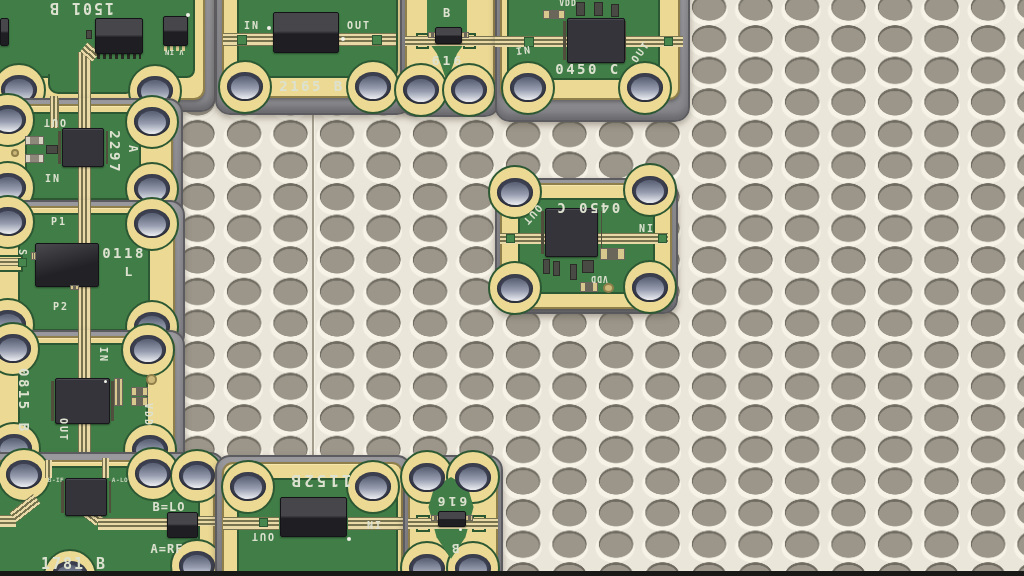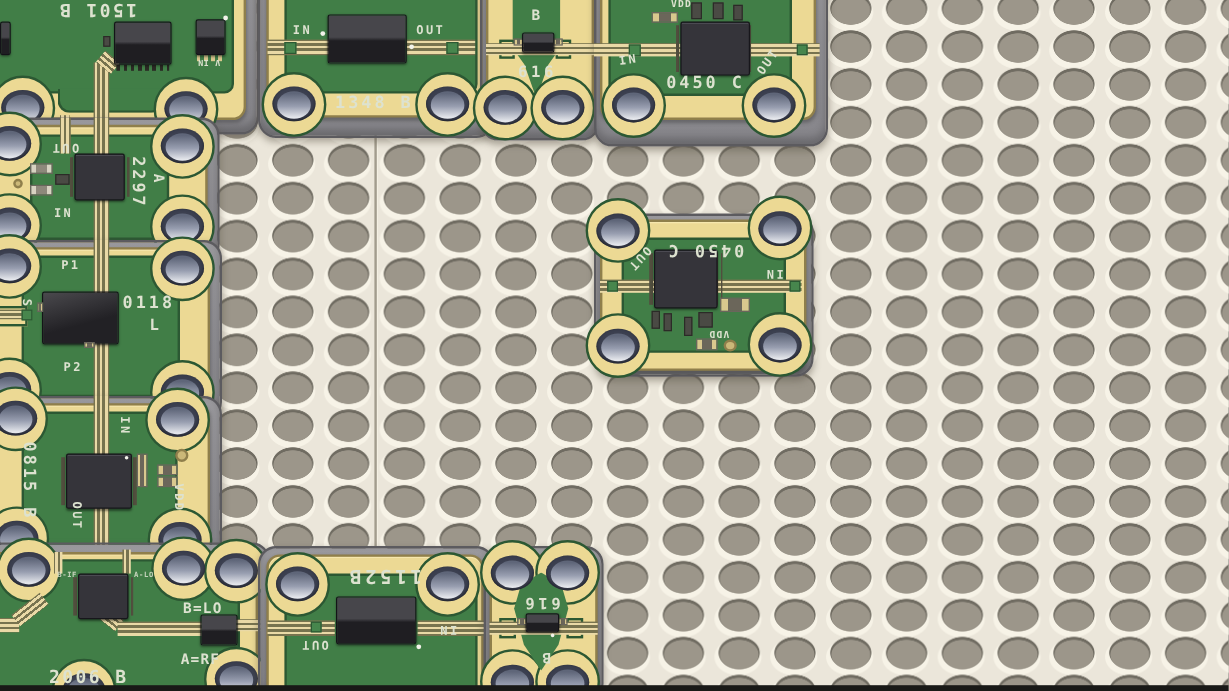--- a/index.html
+++ b/index.html
@@ -221,21 +221,21 @@
     <div class="mh" style="left:52px;top:109px;">
         <i class="mhi"></i>
       </div>
     <div class="mh" style="left:179px;top:99px;">
         <i class="mhi"></i>
       </div>
     <div class="lbl f6" style="left:42px;top:25px;width:28px;">B-IF</div>
     <div class="lbl f6" style="left:106px;top:25px;width:28px;">A-LO</div>
     <div class="lbl f12" style="left:143px;top:49px;width:52px;">B=LO</div>
     <div class="lbl f12" style="left:143px;top:91px;width:48px;">A=RF</div>
-    <div class="lbl f15" style="left:33px;top:105px;width:82px;">2006 B</div>
+    <div class="lbl f15" style="left:33px;top:105px;width:82px;">1781 B</div>
   </div>
 
   <div class="mod" style="left:215px;top:0;width:197px;height:117px;">
     <div class="base" style="left:0;top:-42px;width:197px;height:157px;"></div>
     <div class="gold" style="left:7px;top:-32px;width:181px;height:130px;"></div>
     <div class="green" style="left:22px;top:-24px;width:161px;height:102px;"></div>
     <div class="ring" style="left:3px;top:60px;"></div>
     <div class="ring" style="left:131px;top:60px;"></div>
     <div class="trh" style="left:8px;top:33px;width:52px;height:13px;"></div>
     <div class="trh" style="left:124px;top:33px;width:57px;height:13px;"></div>
@@ -245,21 +245,21 @@
     <div class="dot" style="left:52px;top:26px;"></div>
     <div class="dot" style="left:126px;top:37px;"></div>
     <div class="mh" style="left:12px;top:72px;">
         <i class="mhi"></i>
       </div>
     <div class="mh" style="left:140px;top:72px;">
         <i class="mhi"></i>
       </div>
     <div class="lbl" style="left:24px;top:21px;width:26px;">IN</div>
     <div class="lbl" style="left:127px;top:21px;width:34px;">OUT</div>
-    <div class="lbl f14" style="left:52px;top:79px;width:90px;">1348 B</div>
+    <div class="lbl f14" style="left:52px;top:79px;width:90px;">2165 B</div>
   </div>
 
   <div class="mod" style="left:400px;top:0;width:100px;height:117px;">
     <div class="base" style="left:0;top:-45px;width:100px;height:162px;"></div>
     <div class="gold" style="left:5px;top:-38px;width:90px;height:138px;"></div>
     <div class="shield" style="left:27px;top:-6px;width:40px;height:88px;clip-path:polygon(0 0,100% 0,100% 52%,75% 68%,50% 100%,25% 68%,0 52%);"></div>
     <div class="tab" style="left:16px;top:33px;width:13px;height:16px;"></div>
     <div class="tab" style="left:63px;top:33px;width:13px;height:16px;"></div>
     <div class="trh" style="left:5px;top:36px;width:90px;height:10px;"></div>
     <div class="ring" style="left:-6px;top:63px;"></div>

